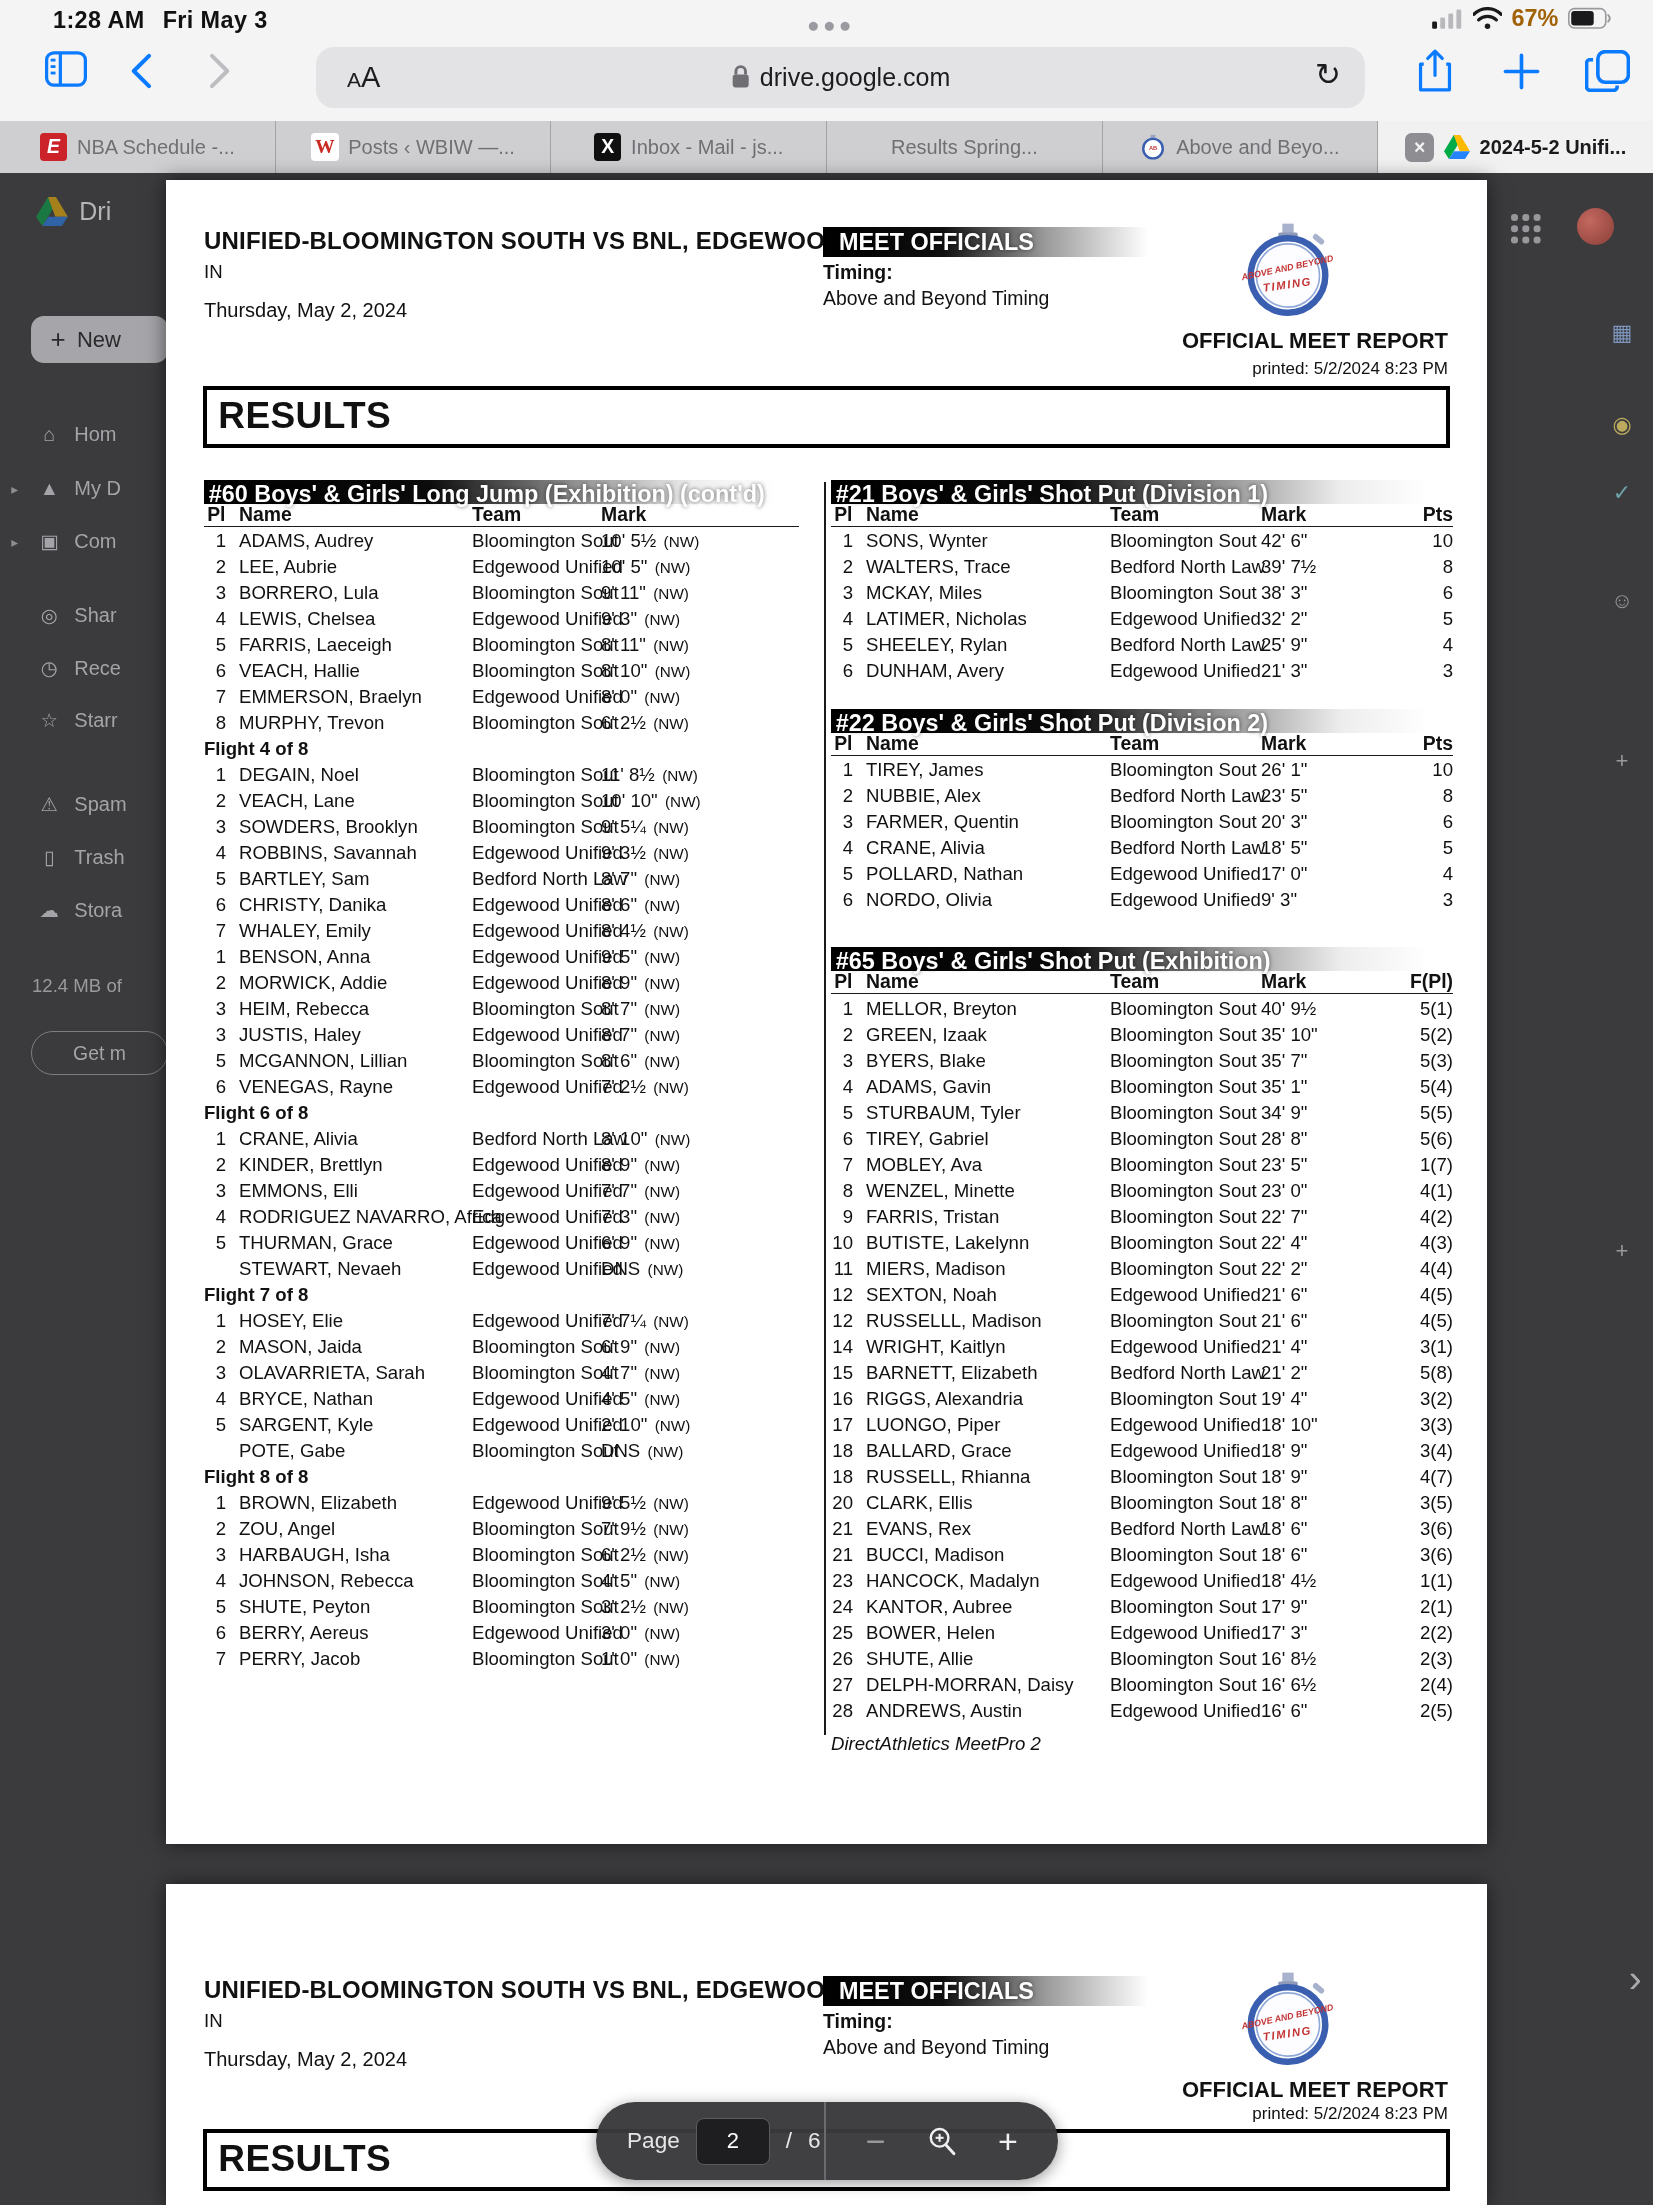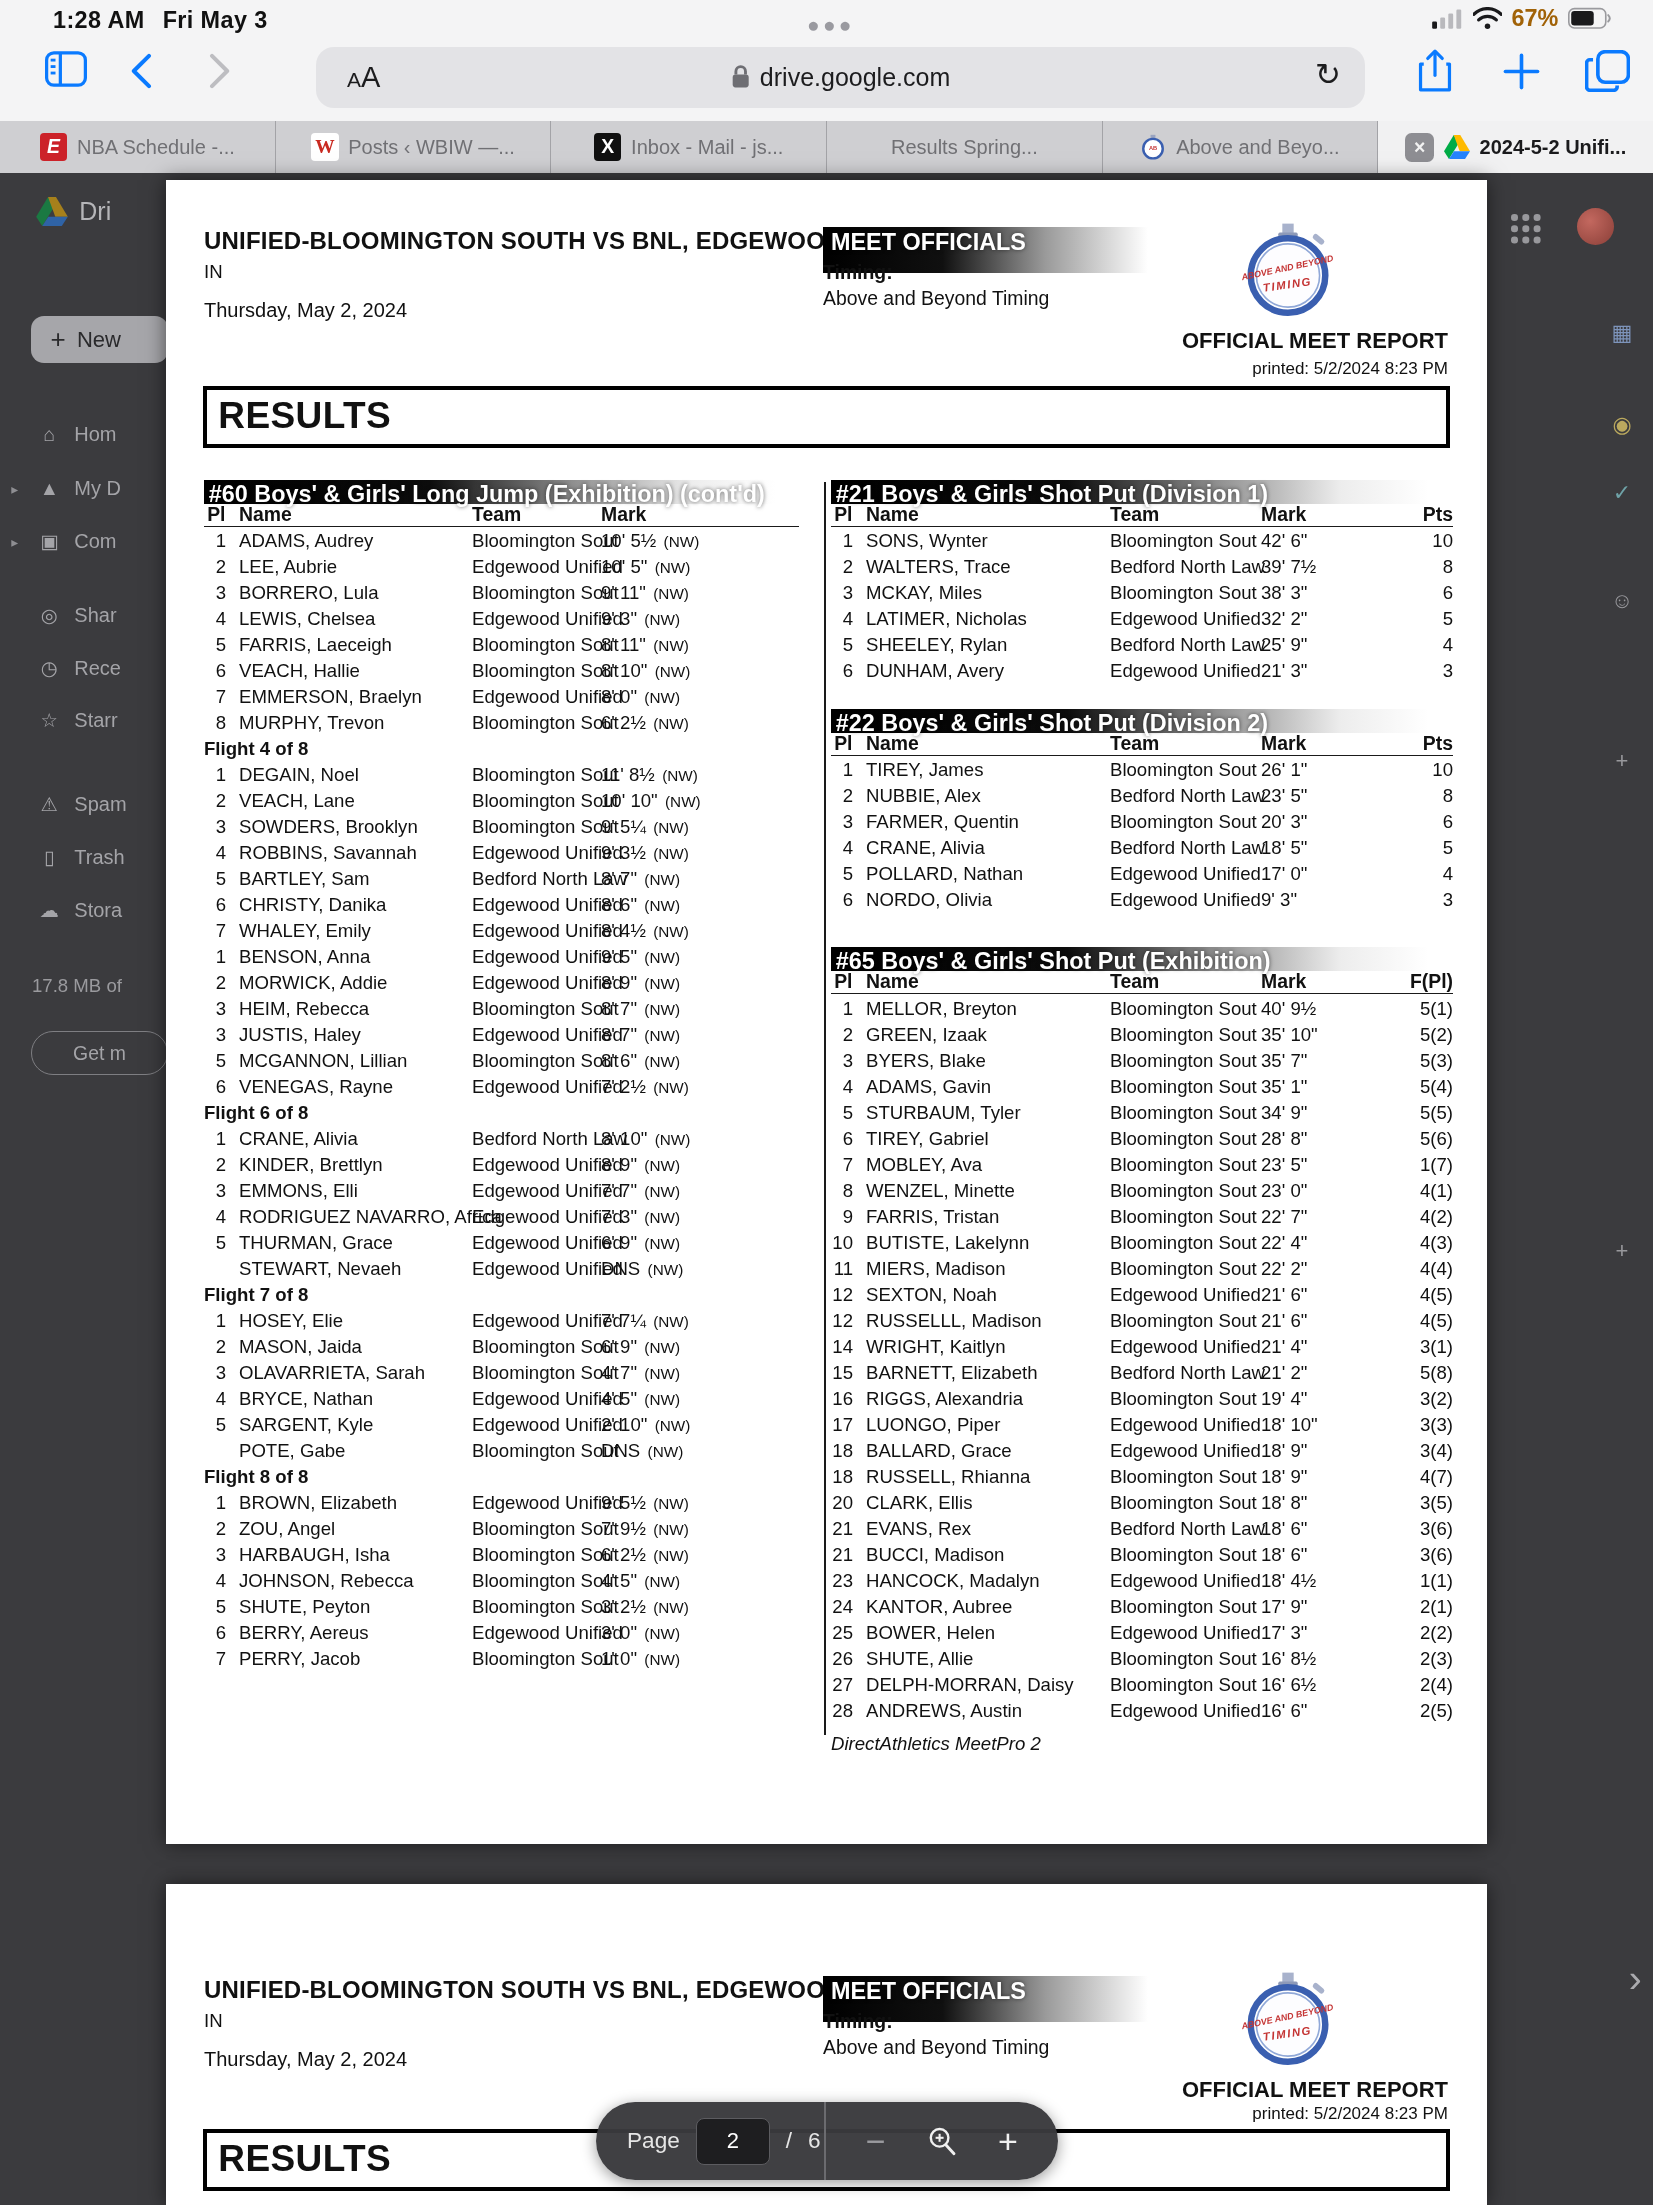--- a/index.html
+++ b/index.html
@@ -50,21 +50,21 @@
   .rail-ico{position:absolute;left:119px;width:32px;height:32px;display:flex;align-items:center;justify-content:center;font-size:22px;border-radius:7.3px;}
   #chevron-right-icon{position:absolute;right:11.3px;top:1957px;color:#aaaaae;font-size:39px;}
 
   
   .pdf-page{position:absolute;left:166px;width:1321px;background:#fff;box-shadow:0 0 19.4px rgba(0,0,0,.55);color:#111;}
   #page1{top:180px;height:1664px;}
   #page2{top:1884px;height:321px;}
   .pdf-title{position:absolute;left:38px;font-size:24px;font-weight:bold;letter-spacing:0.2px;}
   .pdf-state{position:absolute;left:38px;font-size:18.6px;}
   .pdf-date{position:absolute;left:38px;font-size:20px;}
-  .officials-bar{position:absolute;left:657px;width:342px;height:46px;background:linear-gradient(90deg,#000 0%,#101010 35%,#9a9a9a 65%,#fff 95%);color:#fff;font-size:23.4px;font-weight:bold;line-height:30px;padding-left:8px;text-shadow:0 0 4px rgba(0,0,0,.55);}
+  .officials-bar{position:absolute;left:657px;width:342px;height:30px;background:linear-gradient(90deg,#000 0%,#101010 35%,#9a9a9a 65%,#fff 95%);color:#fff;font-size:23.4px;font-weight:bold;line-height:30px;padding-left:16px;text-shadow:0 0 4px rgba(0,0,0,.55);}
   .timing-label{position:absolute;left:657px;font-size:19.4px;font-weight:bold;}
   .timing-value{position:absolute;left:657px;font-size:19.4px;}
   .report-title{position:absolute;right:39px;font-size:22px;font-weight:bold;text-align:right;}
   .printed{position:absolute;right:39px;font-size:17px;text-align:right;}
   .results-box{position:absolute;left:37px;width:1247px;height:62px;border:4.8px solid #000;}
   .results-box .rt{position:absolute;left:11.3px;top:4.8px;font-size:37px;font-weight:bold;letter-spacing:0.4px;}
   .stopwatch{position:absolute;left:1075px;width:94px;height:94px;}
 
   
   .rescol{position:absolute;top:300px;}
@@ -260,21 +260,21 @@
           <span class="sb-caret"></span>
           <span class="sb-ico">▯</span>
           <span class="sb-label">Trash</span>
         </div>
         <div class="sb-item" style="top: 725px;">
           <span class="sb-caret"></span>
           <span class="sb-ico">☁</span>
           <span class="sb-label">Stora</span>
         </div>
       </div>
-    <div id="storage-text">17.8 MB of</div>
+    <div id="storage-text">12.4 MB of</div>
     <div id="get-more">
       <span>Get m</span>
     </div>
   </div>
 
   <div id="drive-right">
     <div id="apps-grid"></div>
     <div id="avatar"></div>
     <div class="rail-ico" style="top:143px;color:#7d94bb;">▦</div>
     <div class="rail-ico" style="top:235px;color:#bba95e;">◉</div>

